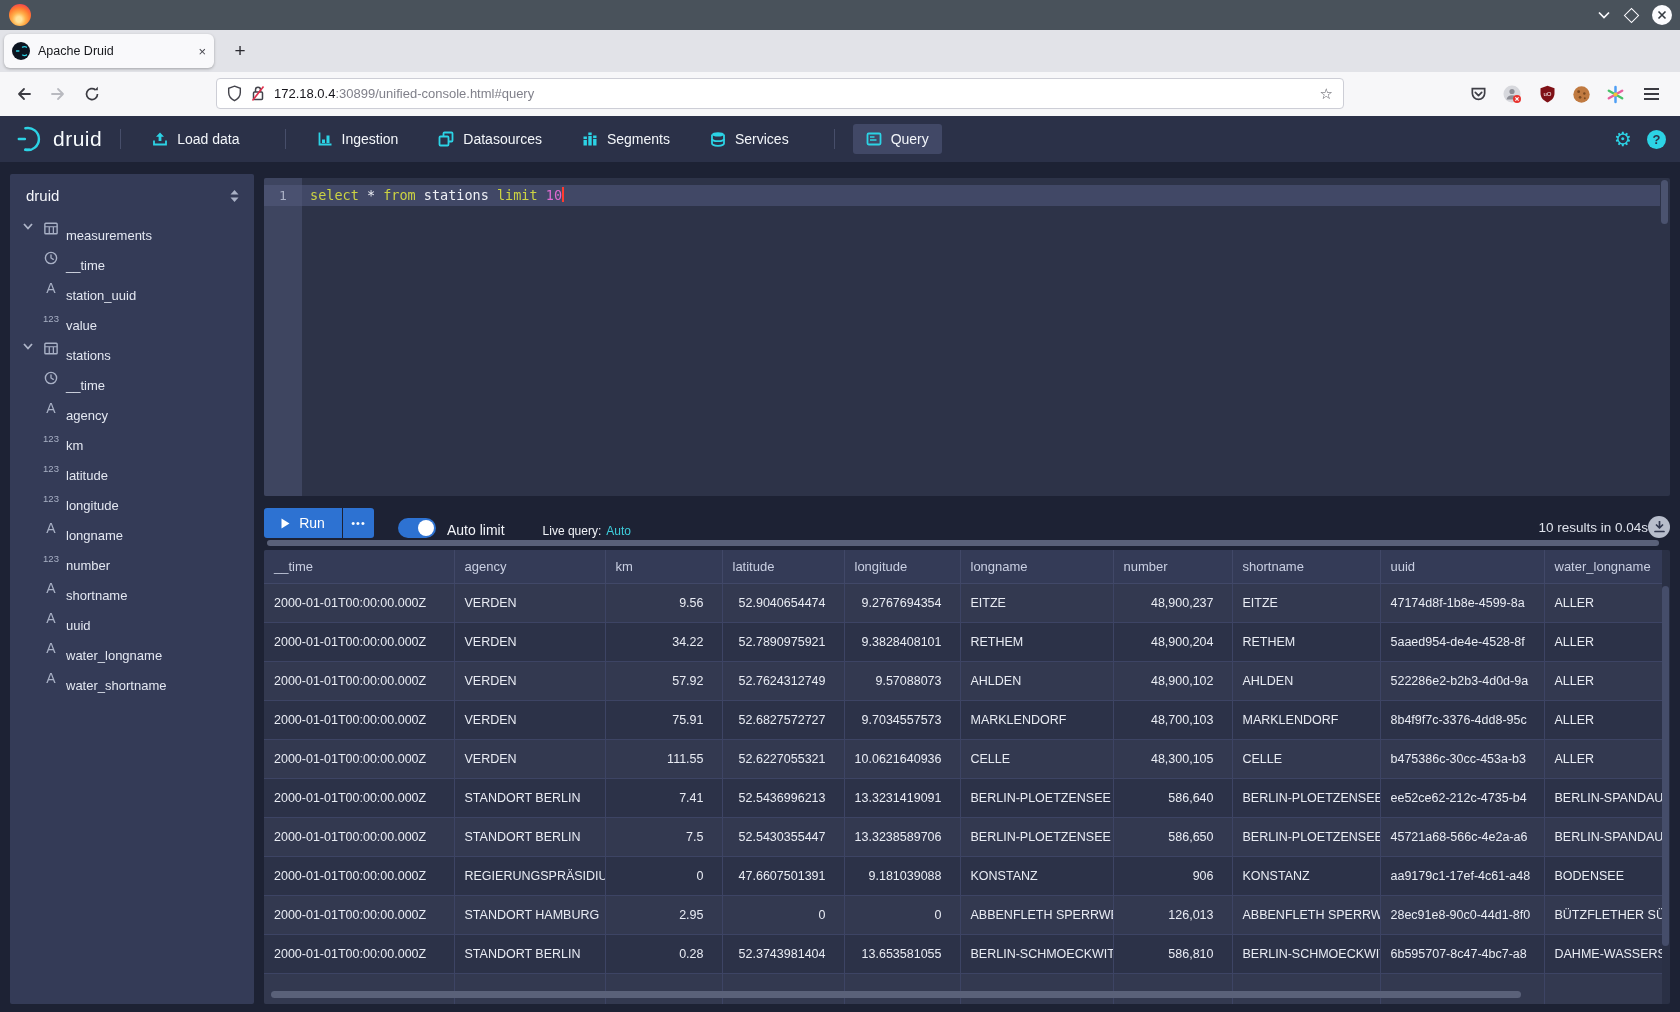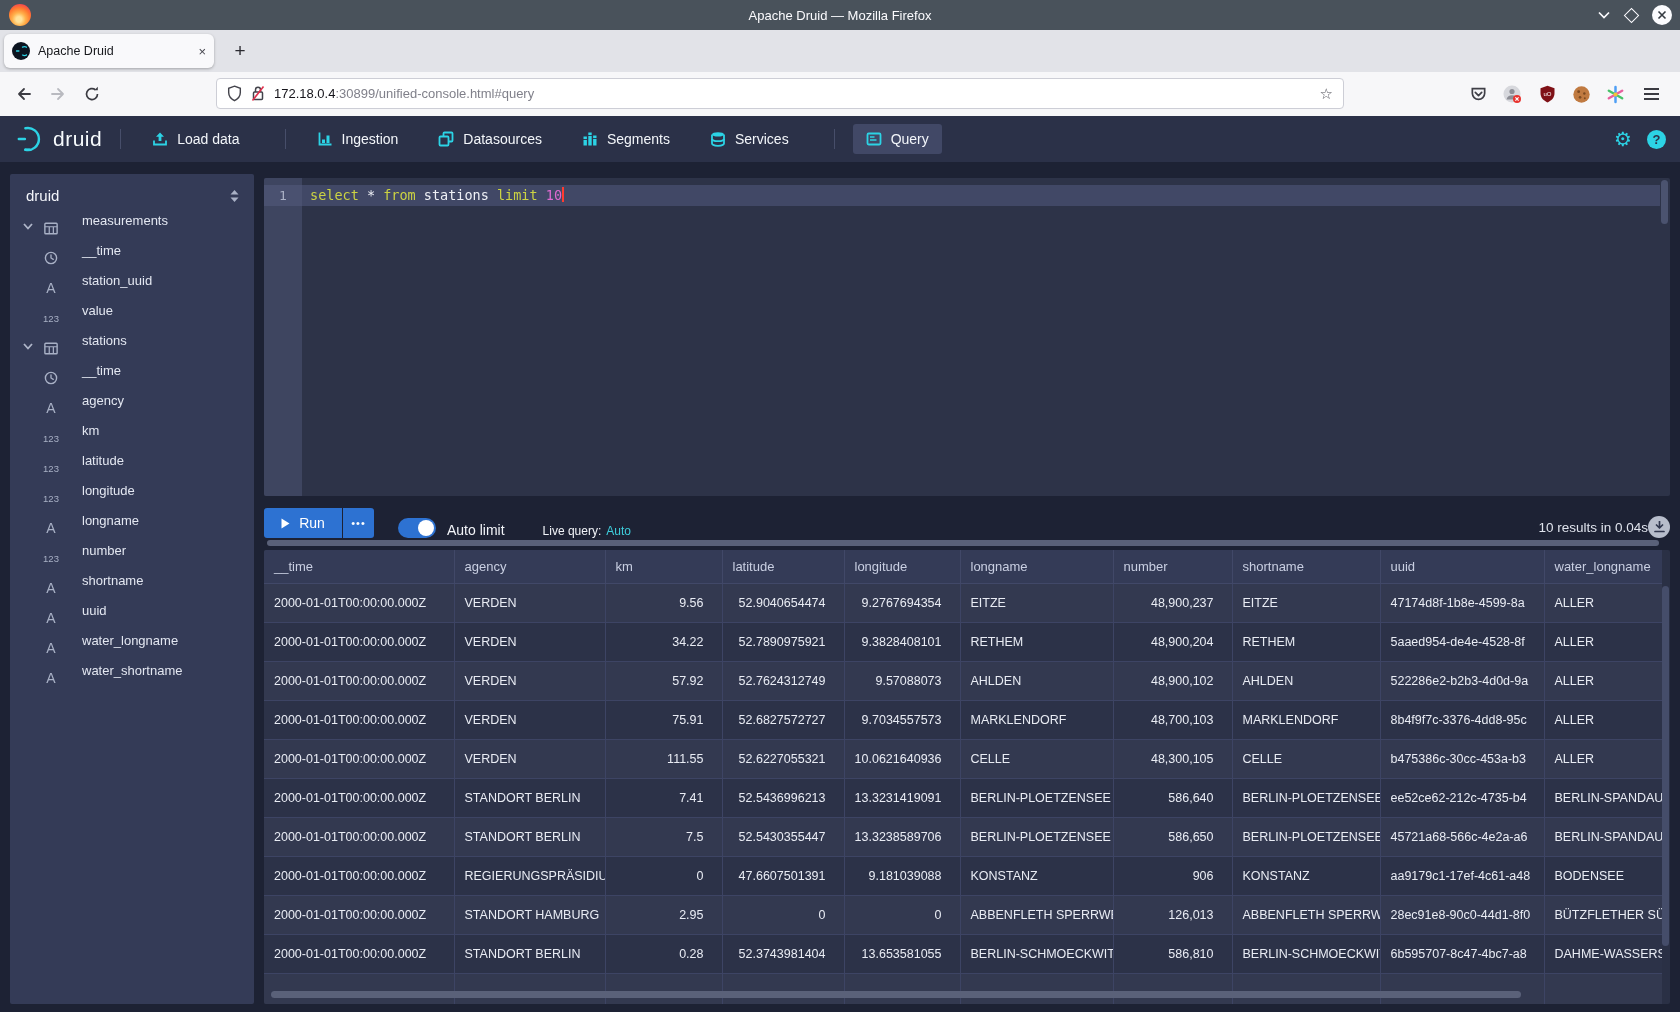--- a/index.html
+++ b/index.html
@@ -48,21 +48,21 @@
   .dnav-item{display:flex;align-items:center;gap:9px;padding:7px 13px;border-radius:3px;color:#f3f6fa;font-size:14px;margin-right:14px;}
   .dnav-item.active{background:#414866;}
   .dnav-right{position:absolute;right:14px;top:0;height:46px;display:flex;align-items:center;gap:15px;}
   .gear{color:#2cd3e5;font-size:20px;font-family:"DejaVu Sans",sans-serif;line-height:1;}
   .help{width:19px;height:19px;border-radius:50%;background:#2cd3e5;color:#2b3148;font-size:13px;font-weight:bold;display:flex;align-items:center;justify-content:center;}
 
   
   .sidebar{position:absolute;left:10px;top:174px;width:244px;bottom:8px;background:#343b57;border-radius:2px;box-sizing:border-box;}
   .sidebar-header{display:flex;align-items:center;padding:13px 14px 9px 16px;color:#f3f5fa;font-size:15px;}
   .sort-ic{margin-left:auto;}
-  .tree-row{height:30px;display:flex;align-items:flex-start;font-size:13px;color:#e3e7f1;position:relative;padding-left:72px;box-sizing:border-box;white-space:nowrap;}
+  .tree-row{height:30px;display:flex;align-items:flex-end;font-size:13px;color:#e3e7f1;position:relative;padding-left:56px;box-sizing:border-box;white-space:nowrap;}
   .tree-row .chev{position:absolute;left:13px;top:10px;}
   .tree-row .ticon{position:absolute;left:32px;width:18px;top:0;height:30px;display:flex;align-items:center;justify-content:center;color:#a9b1c6;}
   .ticon.str{font-size:14px;}
   .ticon.num{font-size:9.5px;letter-spacing:0;}
 
   
   .editor{position:absolute;left:264px;top:178px;right:10px;height:318px;background:#2d3348;border-radius:2px;}
   .gutter{position:absolute;left:0;top:0;bottom:0;width:38px;background:#3e4560;border-radius:2px 0 0 2px;}
   .active-line{position:absolute;left:38px;right:10px;top:7px;height:21px;background:#414866;}
   .gutter-cell{position:absolute;left:0;top:7px;width:38px;height:21px;background:#4a5170;
@@ -105,21 +105,20 @@
   .res tbody tr:nth-child(odd) td{background:#333950;}
   .res tbody tr:nth-child(even) td{background:#2c3248;}
   .res td.num{text-align:right;padding-right:18px;}
   .res-vscroll{position:absolute;right:1px;top:36px;width:7px;height:360px;background:#454d6a;border-radius:4px;}
 </style>
 </head>
 <body>
 
 <div class="titlebar">
   <div class="ff-logo"></div>
-  <div class="titlebar-title">Apache Druid — Mozilla Firefox</div>
   <div class="win-controls">
     <span>
         <svg width="14" height="10" viewBox="0 0 14 10">
           <polyline points="2,2.5 7,7.5 12,2.5" fill="none" stroke="#fbfbfe" stroke-width="1.7"></polyline>
         </svg>
       </span>
     <span class="win-max"></span>
     <span class="win-close">
         <svg width="10" height="10" viewBox="0 0 10 10">
           <path d="M1.5 1.5 L8.5 8.5 M8.5 1.5 L1.5 8.5" stroke="#343a41" stroke-width="1.6"></path>

